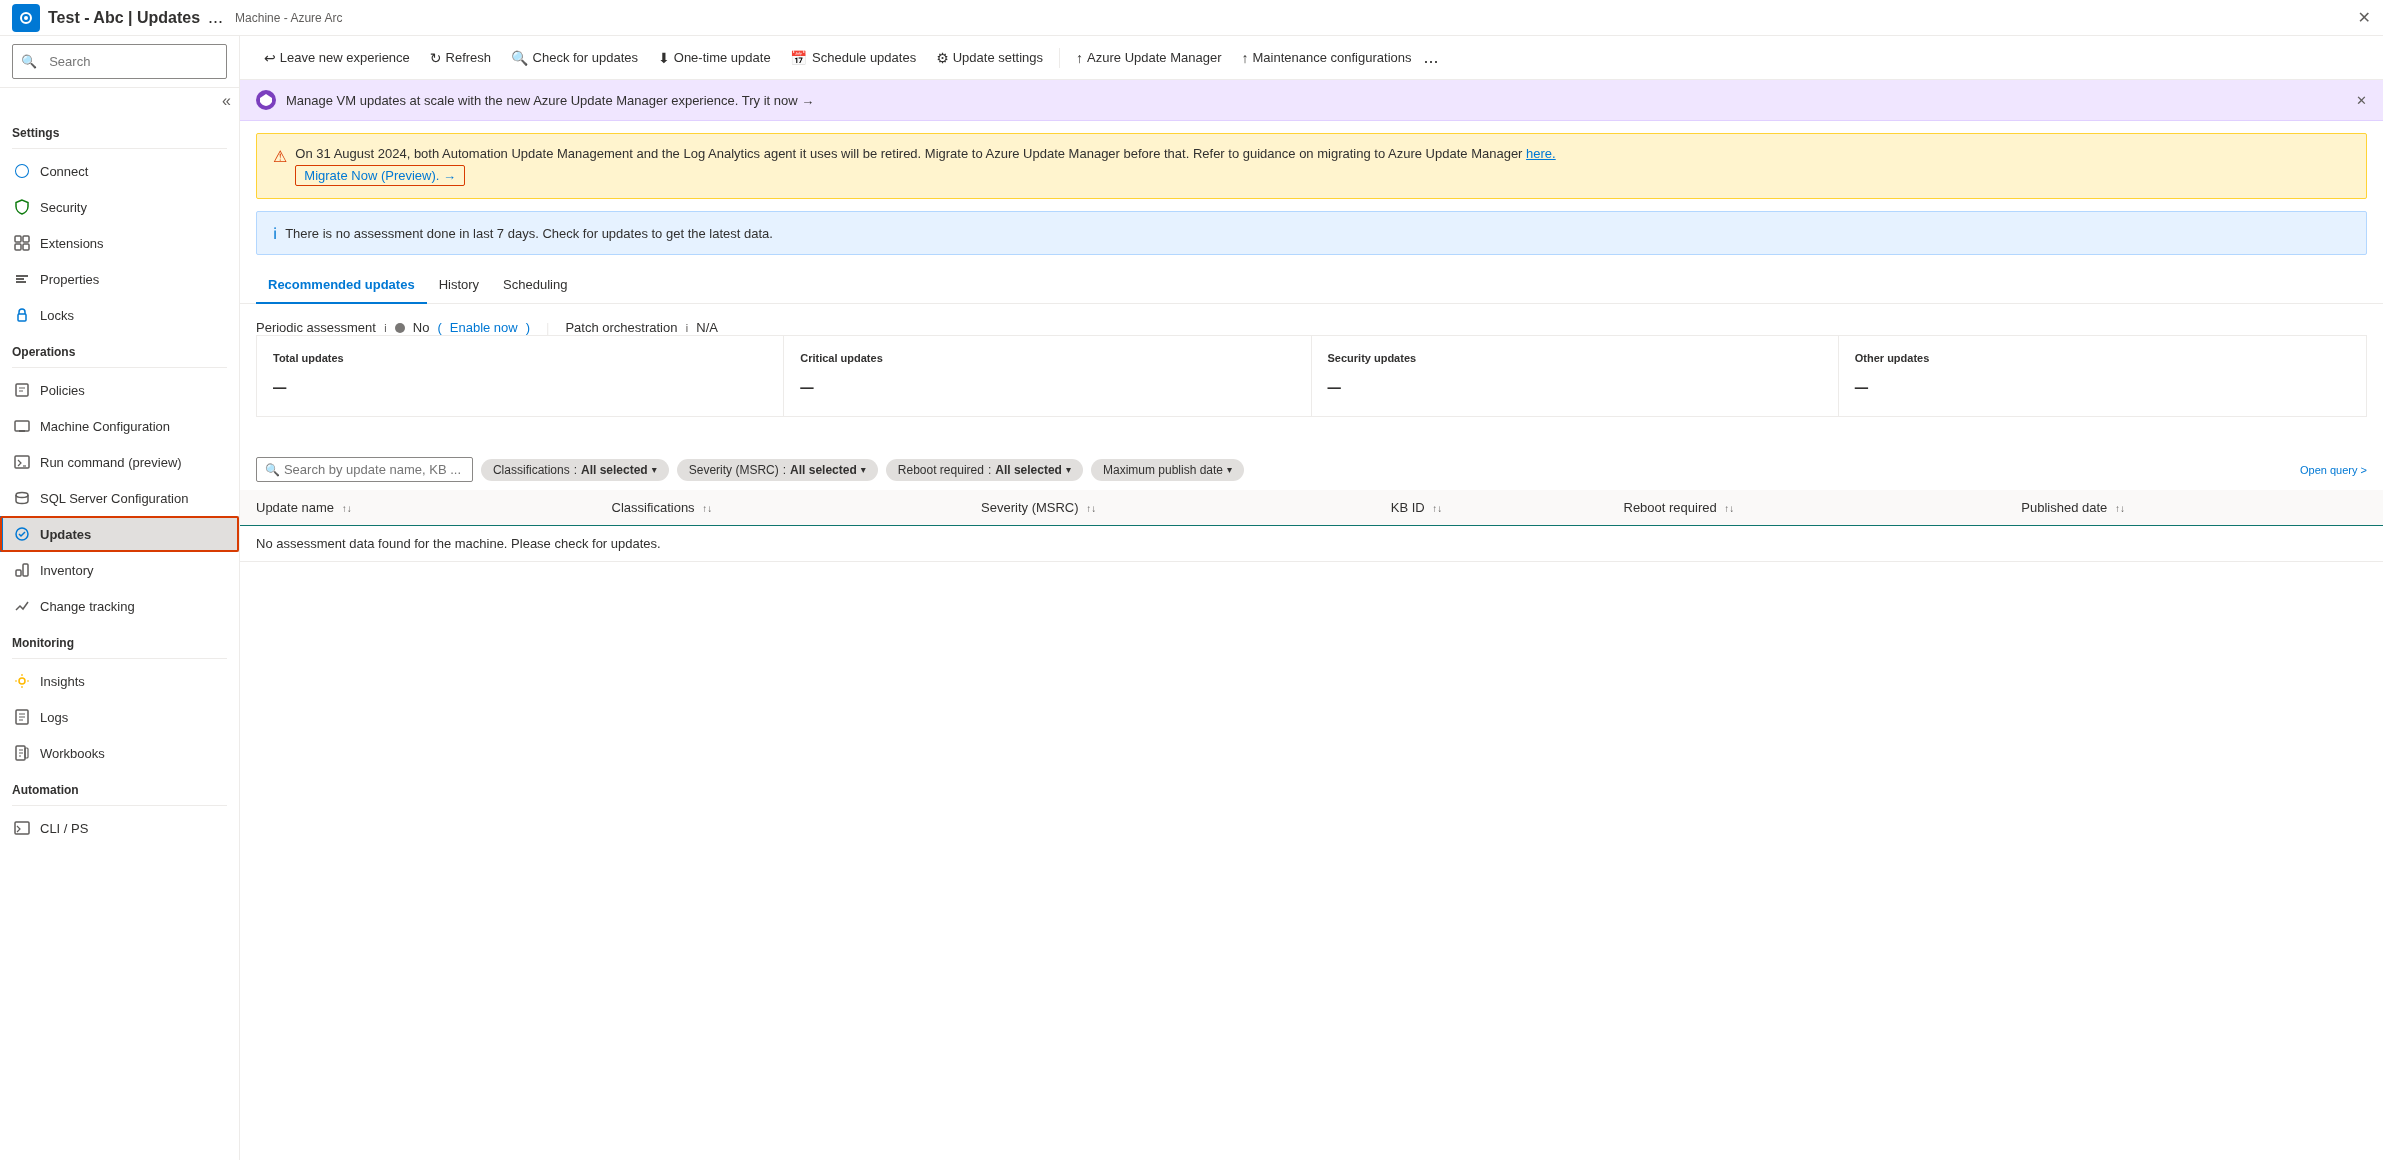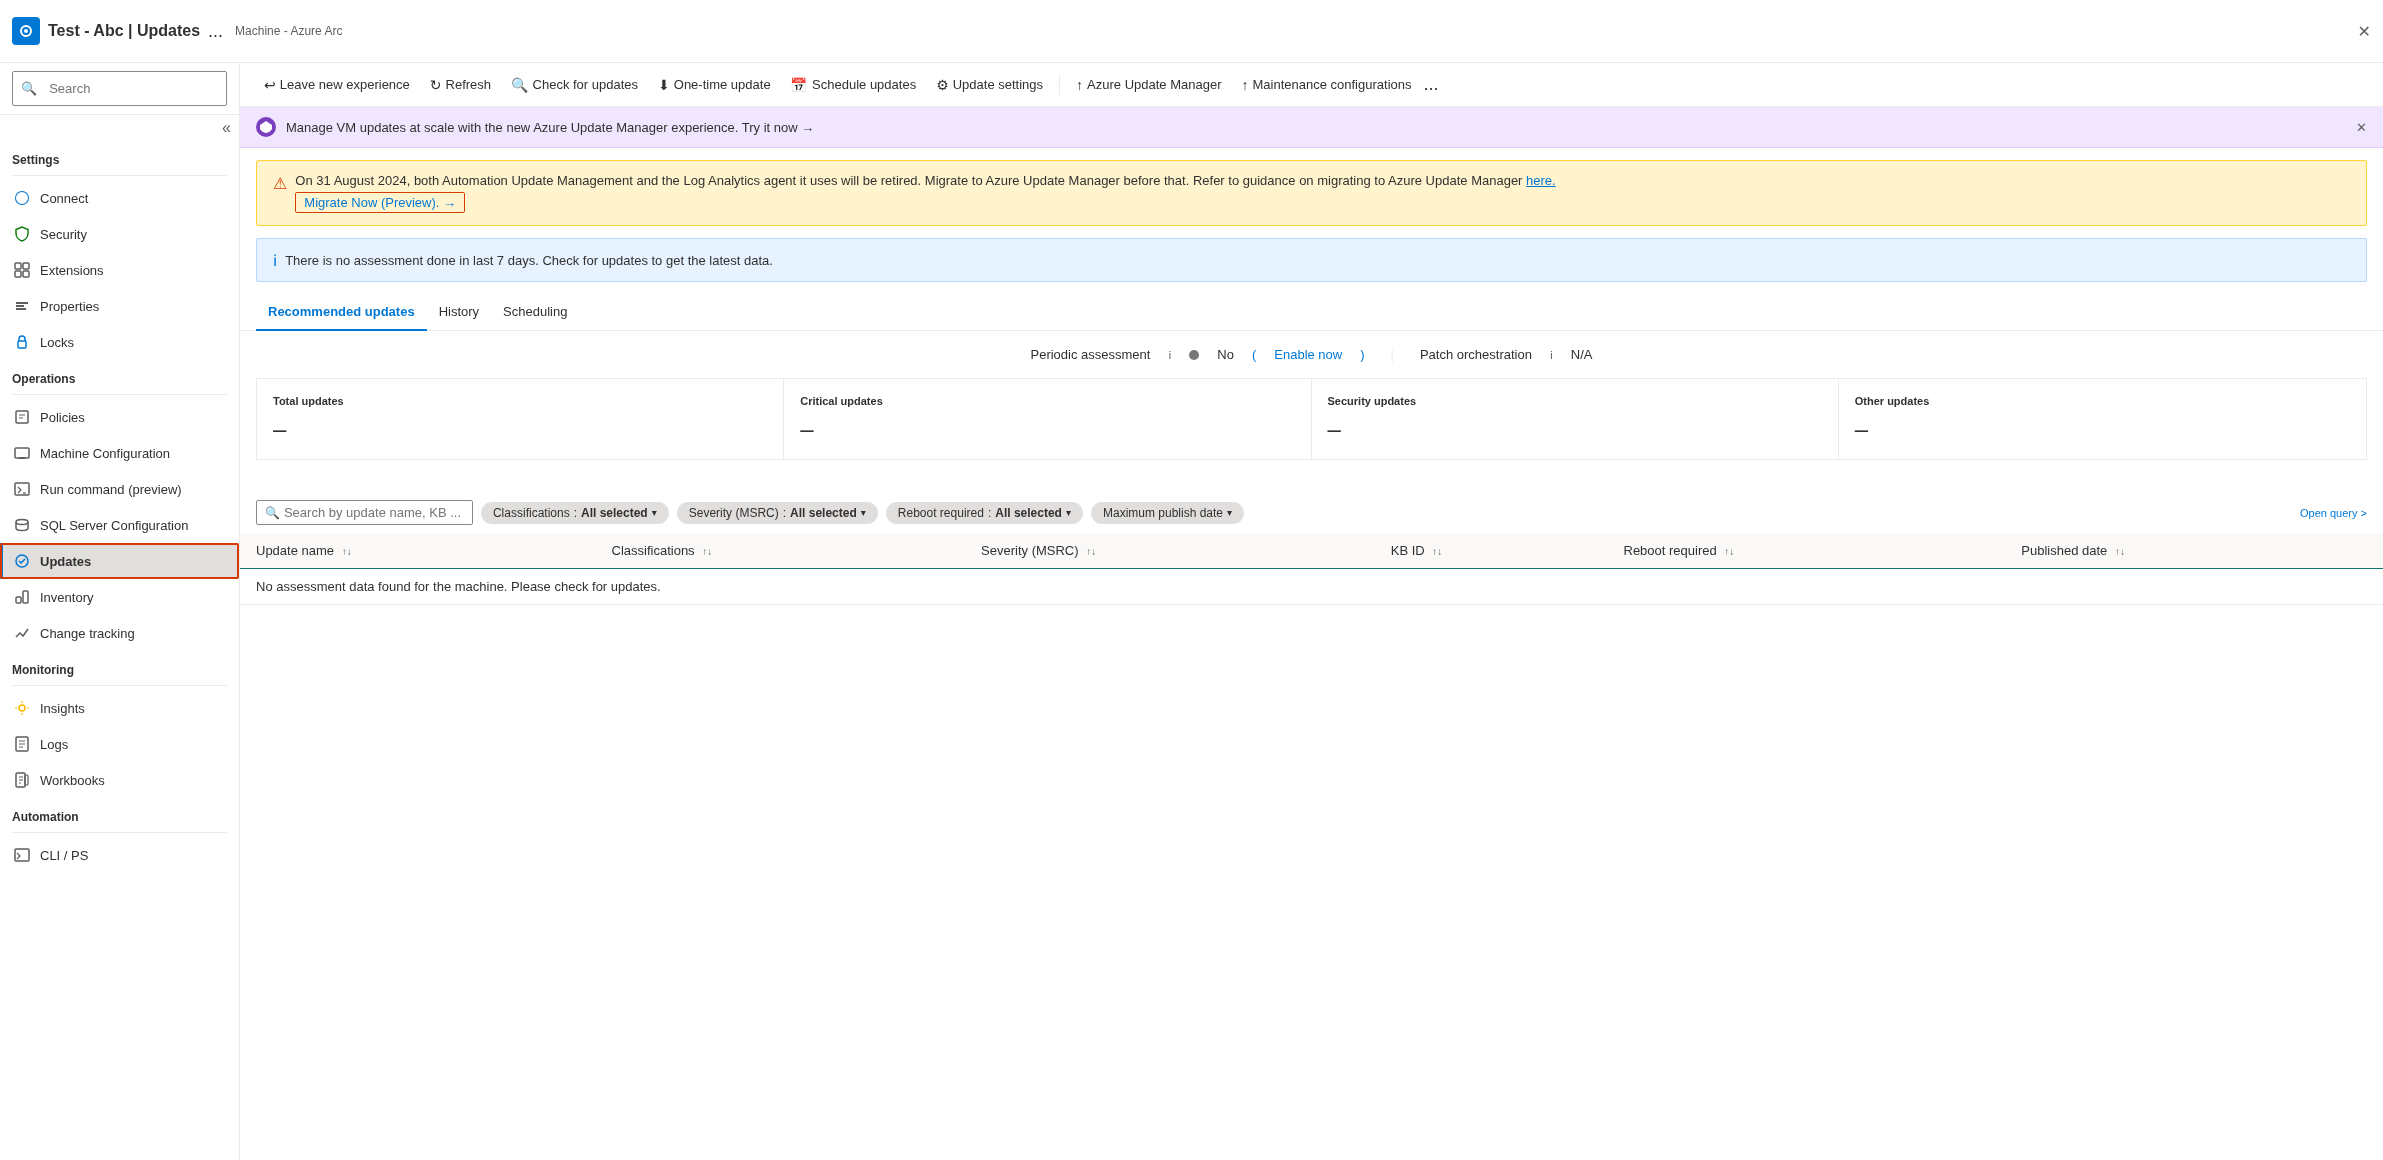--- a/index.html
+++ b/index.html
@@ -1,19 +1,19 @@
 <!DOCTYPE html>
 <html><head>
   <meta charset="utf-8">
   <style>
     * { box-sizing: border-box; margin: 0; padding: 0; }
     body { font-family: 'Segoe UI', Arial, sans-serif; font-size: 13px; color: #323130; background: #f3f2f1; display: flex; flex-direction: column; height: 100vh; overflow: hidden; }
 
     
-    .title-bar { display: flex; align-items: center; padding: 6px 12px; background: #fff; border-bottom: 1px solid #edebe9; height: 63px; }
+    .title-bar { display: flex; align-items: center; padding: 6px 12px; background: #fff; border-bottom: 1px solid #edebe9; height: 36px; }
     .title-bar-icon { width: 28px; height: 28px; margin-right: 8px; background: #0078d4; border-radius: 4px; display: flex; align-items: center; justify-content: center; color: white; font-size: 14px; font-weight: bold; }
     .title-bar-text { font-size: 16px; font-weight: 600; color: #323130; }
     .title-bar-more { margin-left: 8px; color: #323130; cursor: pointer; font-size: 18px; }
     .title-bar-close { margin-left: auto; cursor: pointer; font-size: 16px; color: #605e5c; }
 
     
     .main-layout { display: flex; flex: 1; overflow: hidden; }
 
     
     .sidebar { width: 240px; background: #fff; border-right: 1px solid #edebe9; display: flex; flex-direction: column; overflow-y: auto; flex-shrink: 0; }
@@ -53,21 +53,21 @@
     .migrate-link { display: inline-block; border: 1px solid #d83b01; padding: 2px 8px; color: #0078d4; text-decoration: none; font-size: 13px; border-radius: 2px; margin-top: 4px; }
 
     
     .tabs { display: flex; border-bottom: 1px solid #edebe9; padding: 0 16px; margin-top: 8px; }
     .tab { padding: 10px 12px; cursor: pointer; font-size: 13px; color: #323130; border-bottom: 2px solid transparent; margin-bottom: -1px; }
     .tab.active { border-bottom: 2px solid #0078d4; font-weight: 600; color: #0078d4; }
 
     
     .section { padding: 16px 16px 8px 16px; }
     .section-title { font-size: 15px; font-weight: 600; margin-bottom: 12px; }
-    .assessment-row { display: flex; align-items: center; gap: 18px; font-size: 13px; margin-bottom: 16px; flex-wrap: wrap; justify-content: center; }
+    .assessment-row { display: flex; align-items: center; gap: 8px; font-size: 13px; flex-wrap: wrap; }
     .dot-grey { width: 10px; height: 10px; background: #797775; border-radius: 50%; }
     .enable-link { color: #0078d4; cursor: pointer; }
 
     
     .stats-grid { display: grid; grid-template-columns: repeat(4, 1fr); gap: 0; border: 1px solid #edebe9; margin-bottom: 24px; }
     .stat-cell { padding: 16px; border-right: 1px solid #edebe9; }
     .stat-cell:last-child { border-right: none; }
     .stat-label { font-size: 11px; font-weight: 600; margin-bottom: 8px; }
     .stat-value { font-size: 24px; color: #323130; }
 

